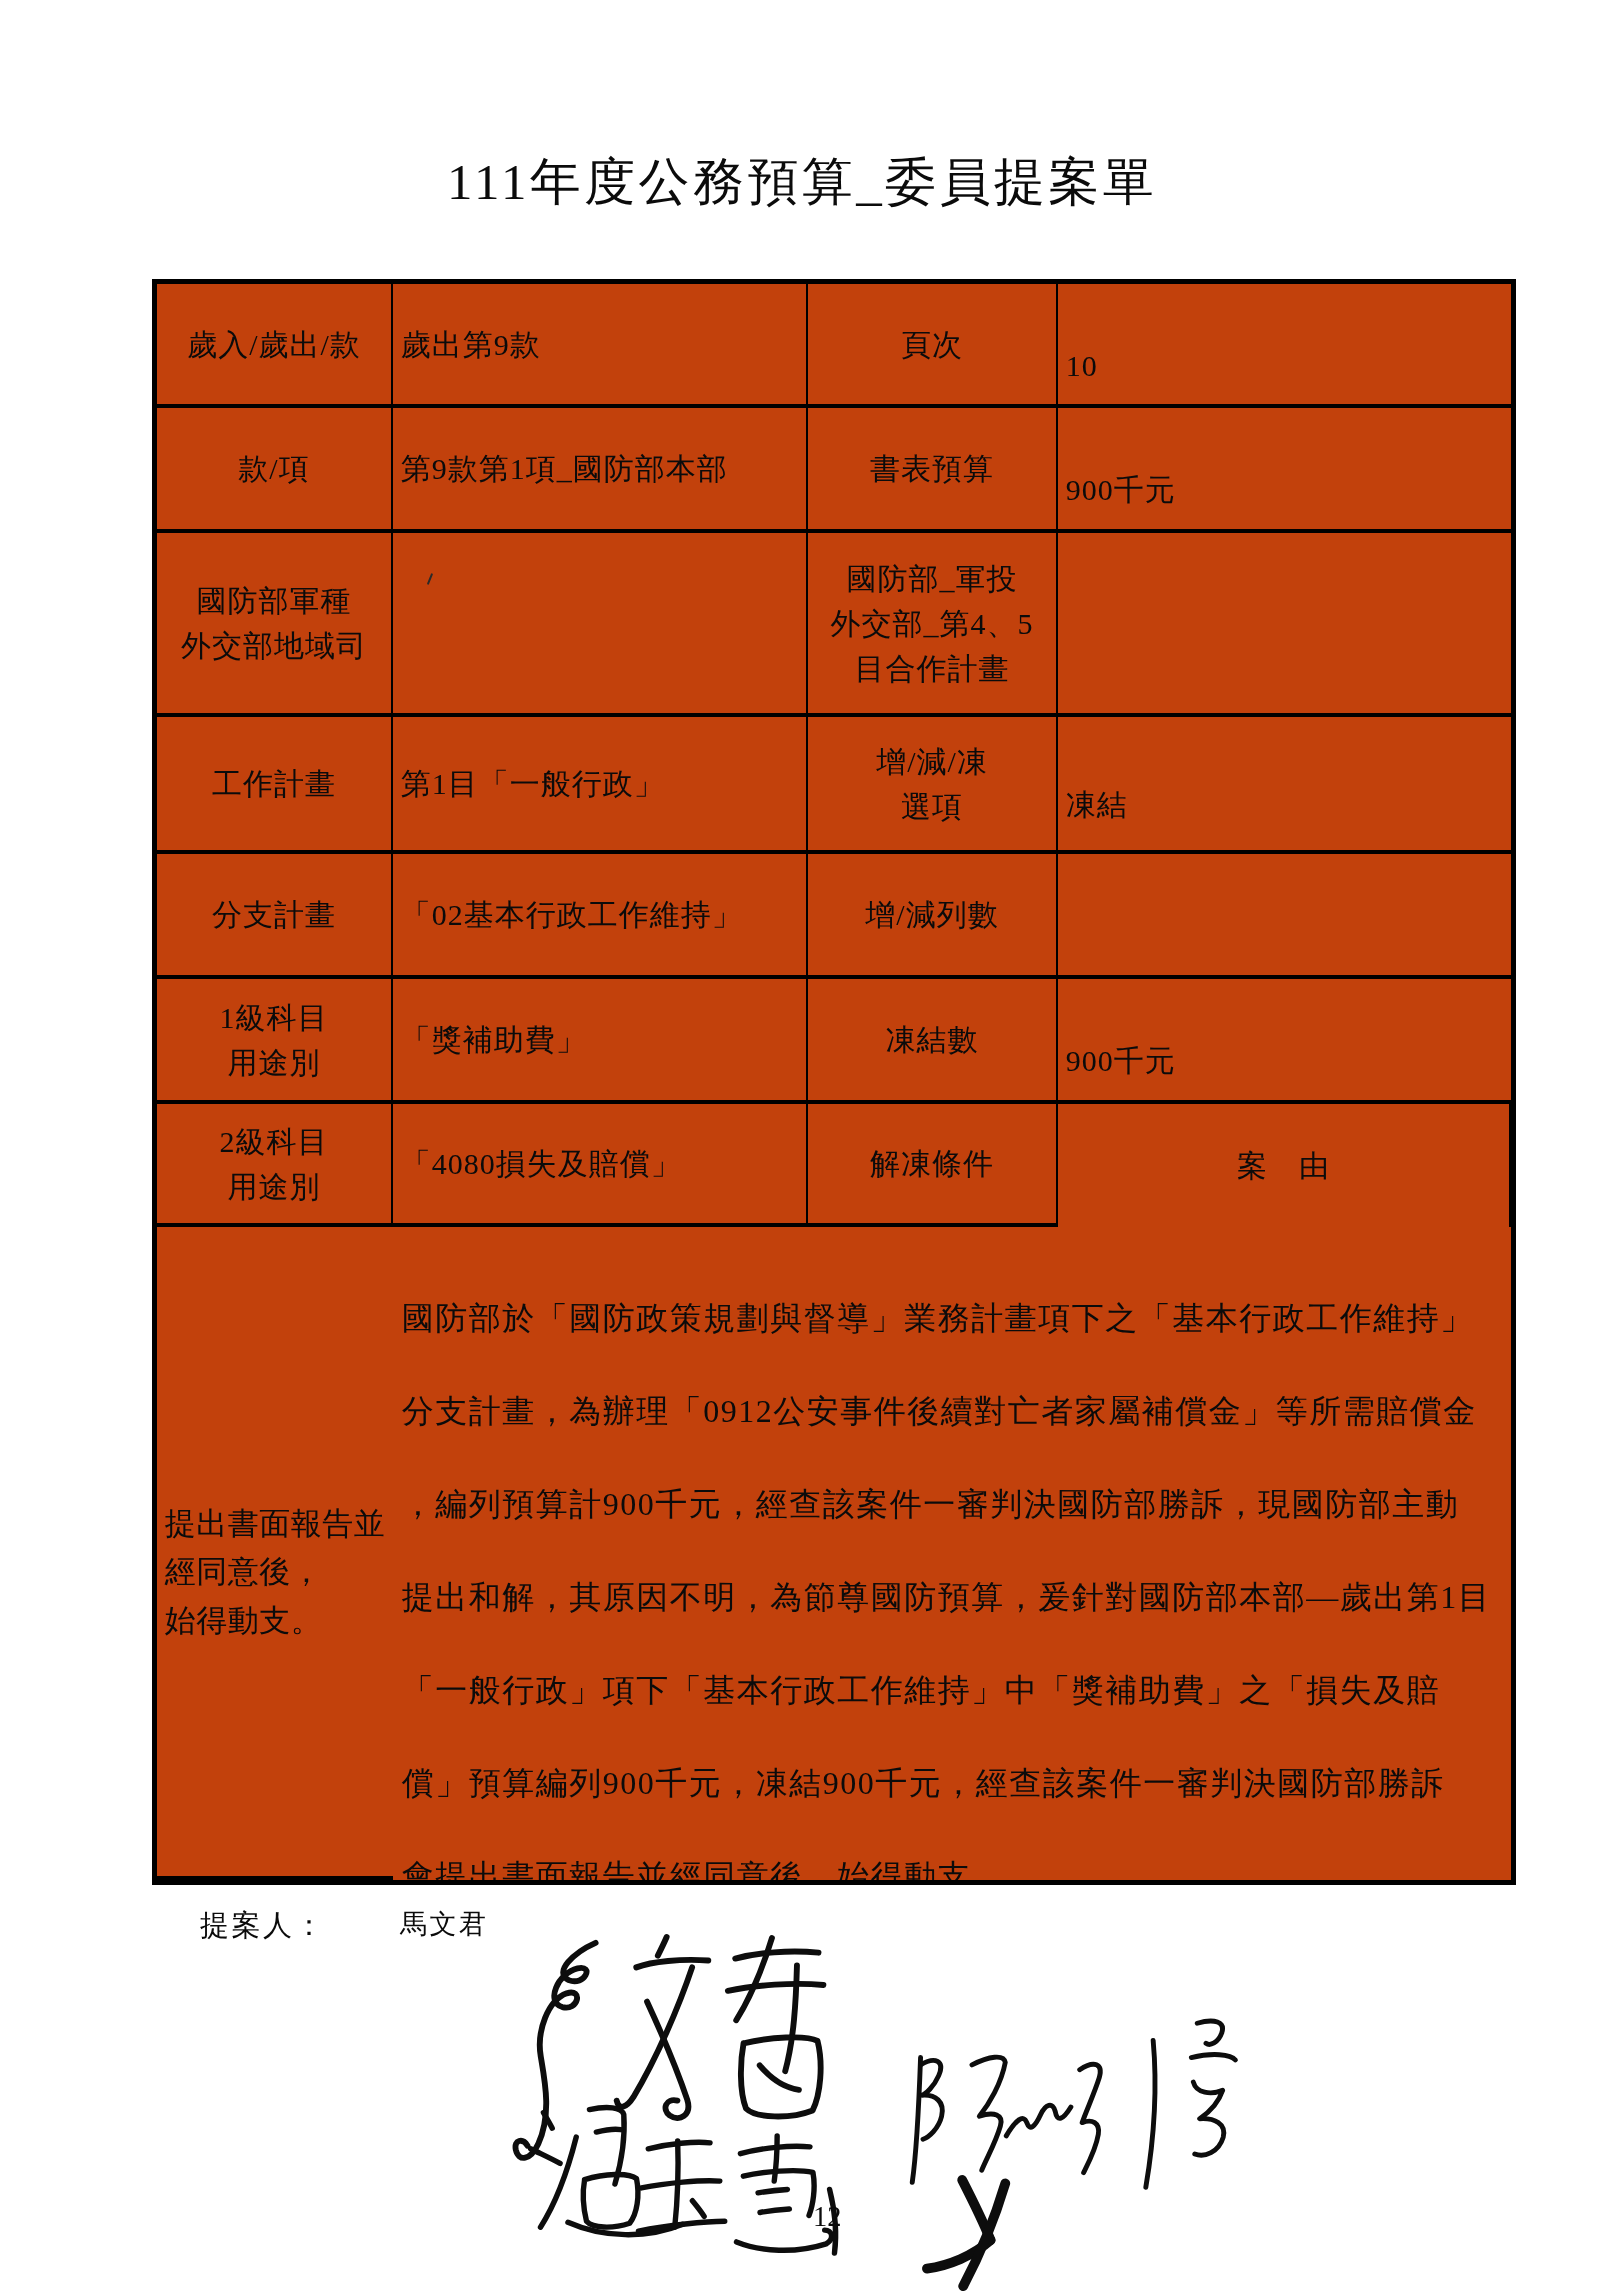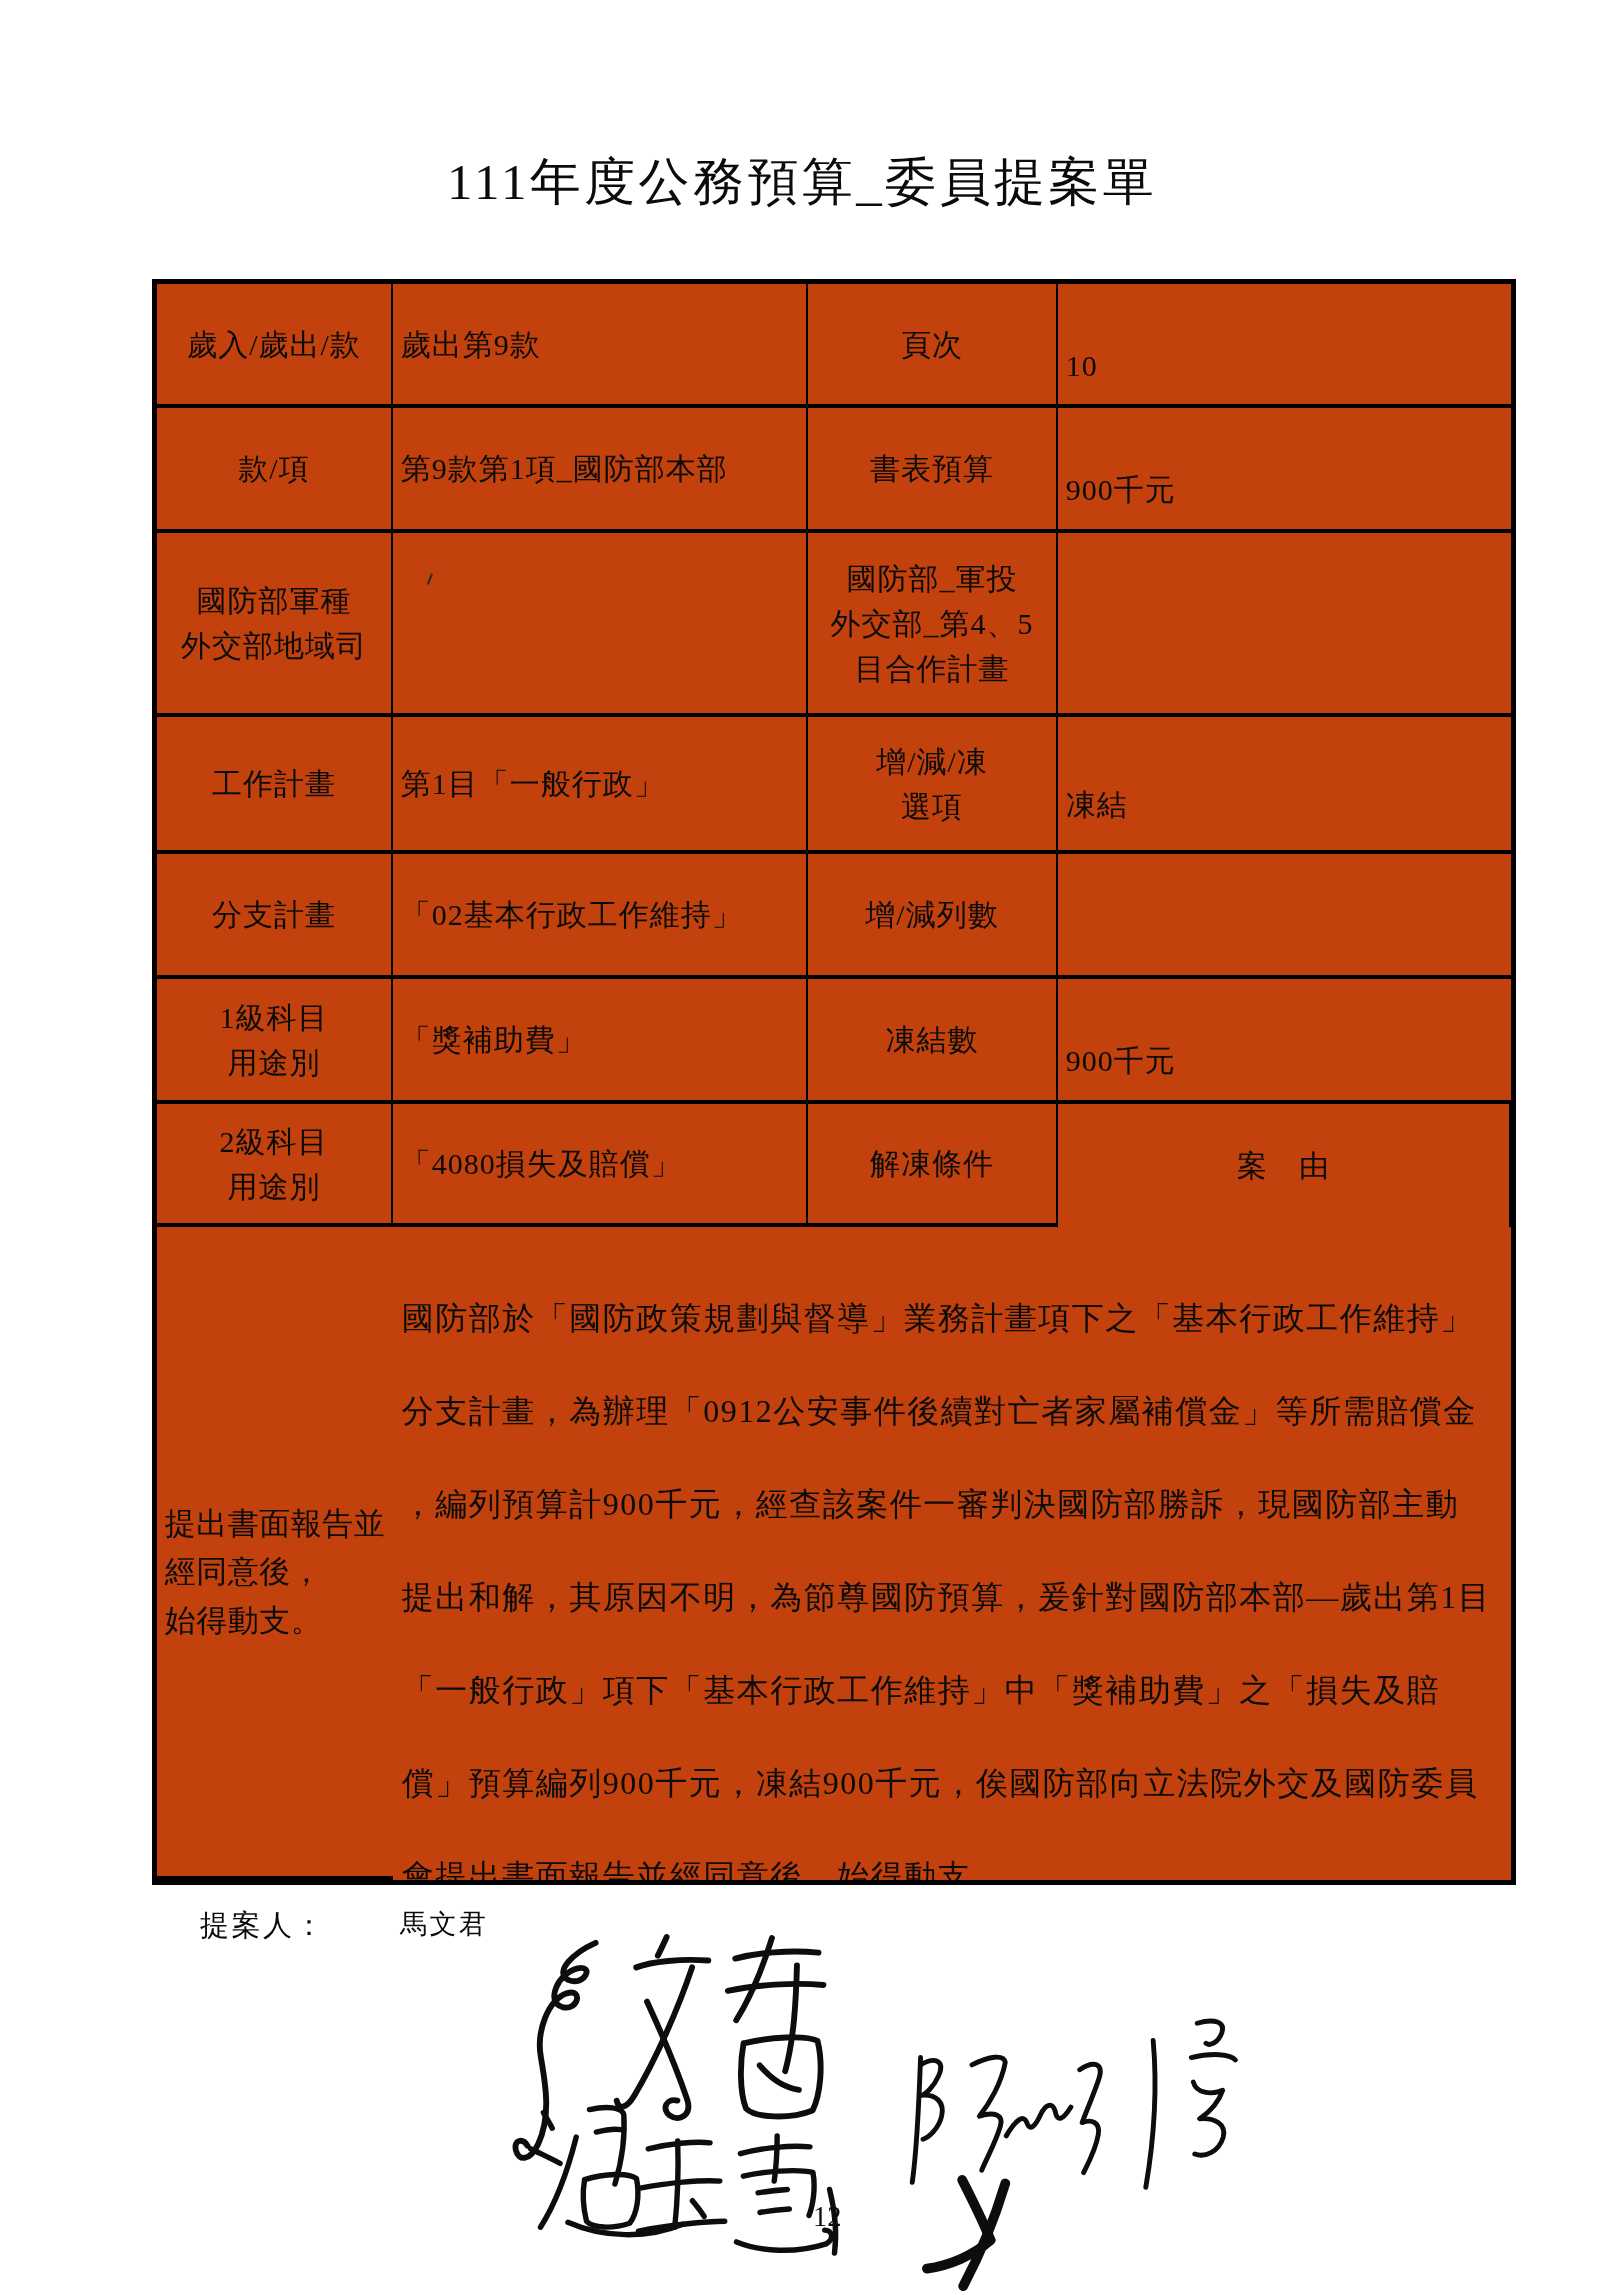--- a/index.html
+++ b/index.html
@@ -113,21 +113,21 @@
     <div class="c val lastcol">
       <span class="r7v">提出書面報告並經同意後，</span>
       <span class="r7v">始得動支。</span>
     </div>
     <div class="c case-cell lastrow lastcol">
       <div class="ln">國防部於「國防政策規劃與督導」業務計畫項下之「基本行政工作維持」</div>
       <div class="ln">分支計畫，為辦理「0912公安事件後續對亡者家屬補償金」等所需賠償金</div>
       <div class="ln">，編列預算計900千元，經查該案件一審判決國防部勝訴，現國防部主動</div>
       <div class="ln">提出和解，其原因不明，為節尊國防預算，爰針對國防部本部—歲出第1目</div>
       <div class="ln">「一般行政」項下「基本行政工作維持」中「獎補助費」之「損失及賠</div>
-      <div class="ln">償」預算編列900千元，凍結900千元，俟國防部向立法院外交及國防委員</div>
+      <div class="ln">償」預算編列900千元，凍結900千元，經查該案件一審判決國防部勝訴</div>
       <div class="ln">會提出書面報告並經同意後，始得動支。</div>
     </div>
   </div>
 
   <div class="noise-tick"></div>
 
   <div class="proposer-label">提案人：</div>
   <div class="proposer-name">馬文君</div>
 
   <svg class="sig" style="left:505px; top:1928px;" width="338" height="260" viewBox="0 0 690 530" aria-label="馬文君">

